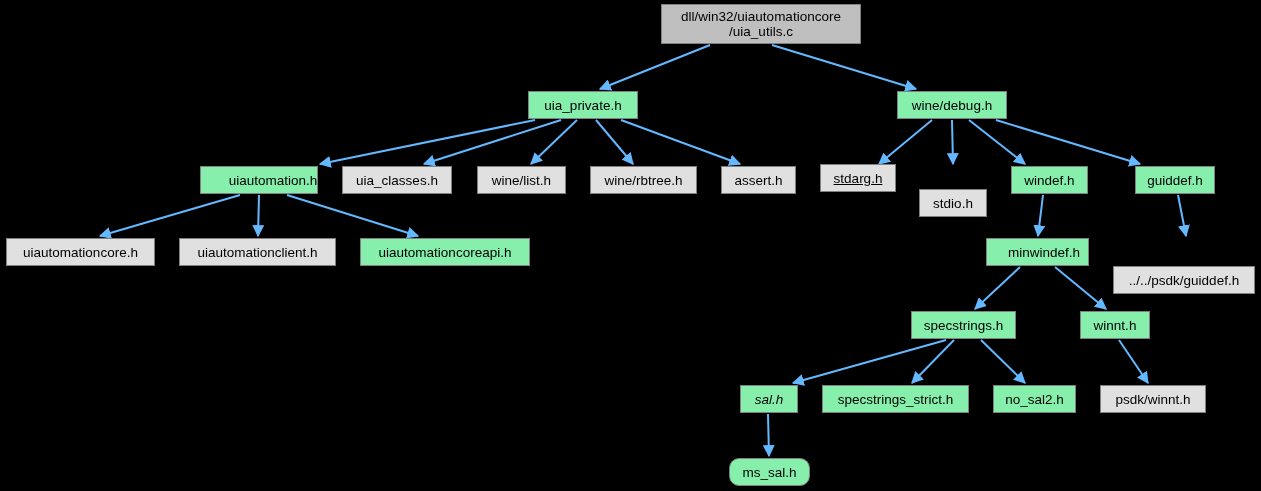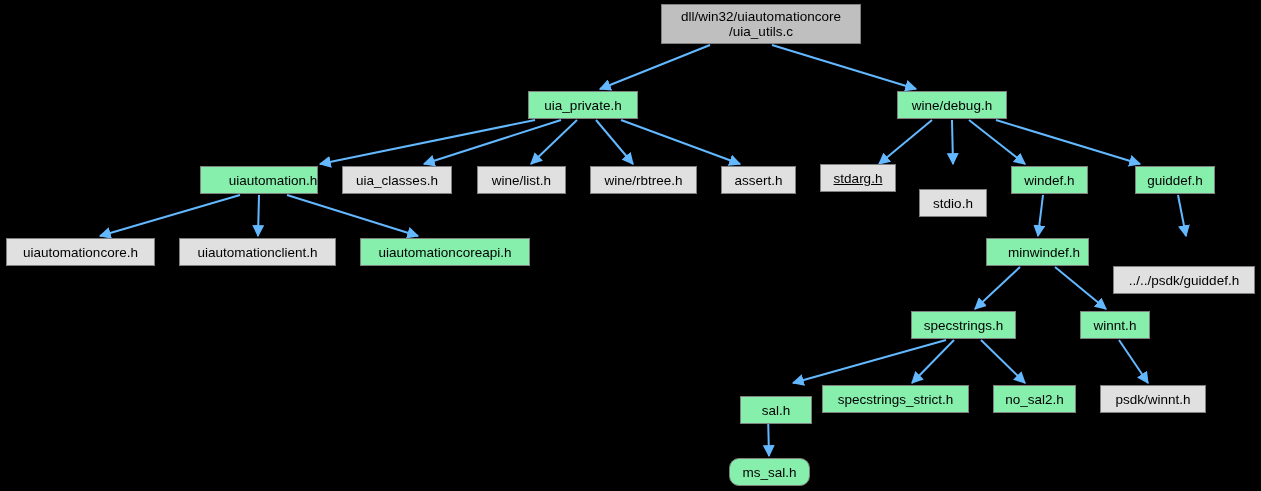--- a/index.html
+++ b/index.html
@@ -90,19 +90,19 @@
       <div class="node fill-gray" style="left: 919px; top: 166px; width: 68px; height: 28px; margin-top: 23px;">stdio.h</div>
       <div class="node fill-white" style="left: 1011px; top: 166px; width: 77px; height: 28px;">windef.h</div>
       <div class="node fill-white" style="left: 1135px; top: 166px; width: 80px; height: 28px;">guiddef.h</div>
       <div class="node fill-gray" style="left: 6px; top: 238px; width: 149px; height: 28px;">uiautomationcore.h</div>
       <div class="node fill-gray" style="left: 179px; top: 238px; width: 157px; height: 28px;">uiautomationclient.h</div>
       <div class="node fill-white" style="left: 360px; top: 238px; width: 170px; height: 28px;">uiautomationcoreapi.h</div>
       <div class="node fill-white" style="left: 986px; top: 238px; width: 103px; height: 28px; padding-left: 13px;">minwindef.h</div>
       <div class="node fill-gray" style="left: 1113px; top: 238px; width: 142px; height: 28px; margin-top: 28px;">../../psdk/guiddef.h</div>
       <div class="node fill-white" style="left: 911px; top: 311px; width: 105px; height: 28px;">specstrings.h</div>
       <div class="node fill-white" style="left: 1080px; top: 311px; width: 70px; height: 28px;">winnt.h</div>
-      <div class="node fill-white" style="left: 740px; top: 396px; width: 72px; height: 28px;">sal.h</div>
+      <div class="node fill-white" style="left: 740px; top: 385px; width: 58px; height: 28px; font-style: italic;">sal.h</div>
       <div class="node fill-white" style="left: 822px; top: 385px; width: 147px; height: 28px;">specstrings_strict.h</div>
       <div class="node fill-white" style="left: 993px; top: 385px; width: 83px; height: 28px;">no_sal2.h</div>
       <div class="node fill-gray" style="left: 1100px; top: 385px; width: 106px; height: 28px;">psdk/winnt.h</div>
       <div class="node fill-white" style="left: 729px; top: 458px; width: 81px; height: 28px; border-radius: 10px;">ms_sal.h</div>
     </div>
 </div>
 
 </body></html>

